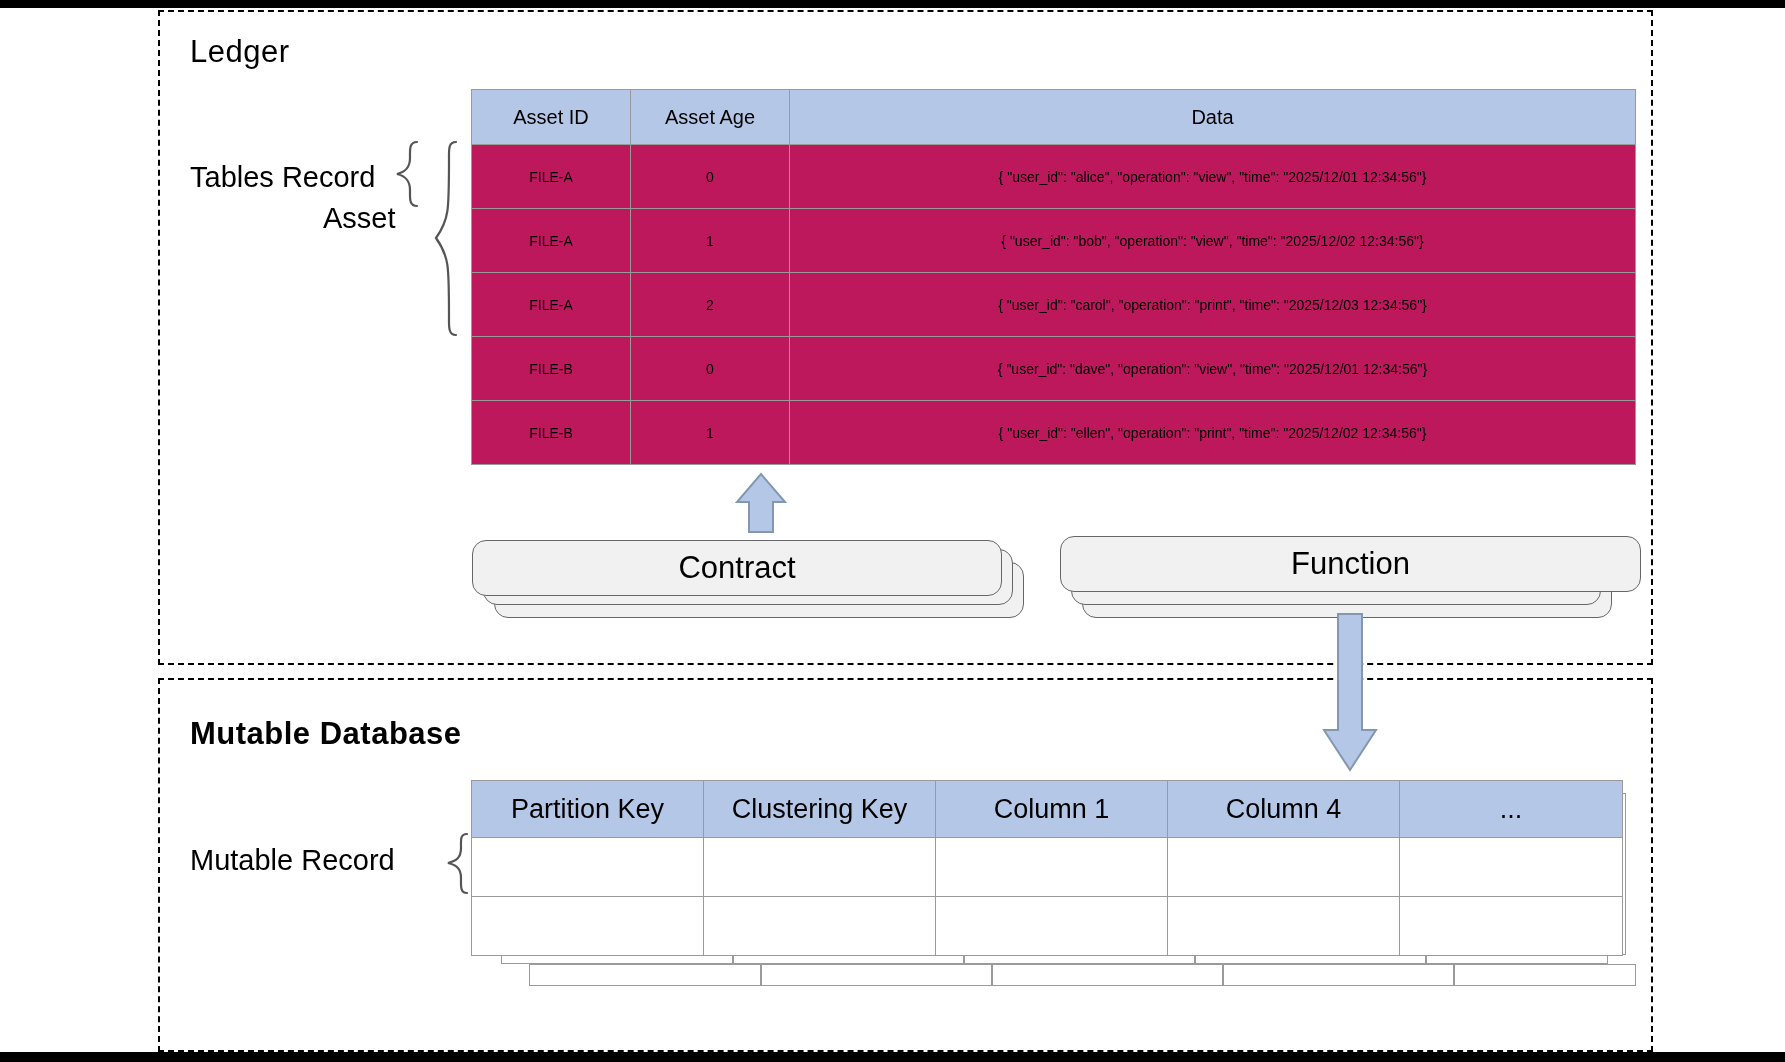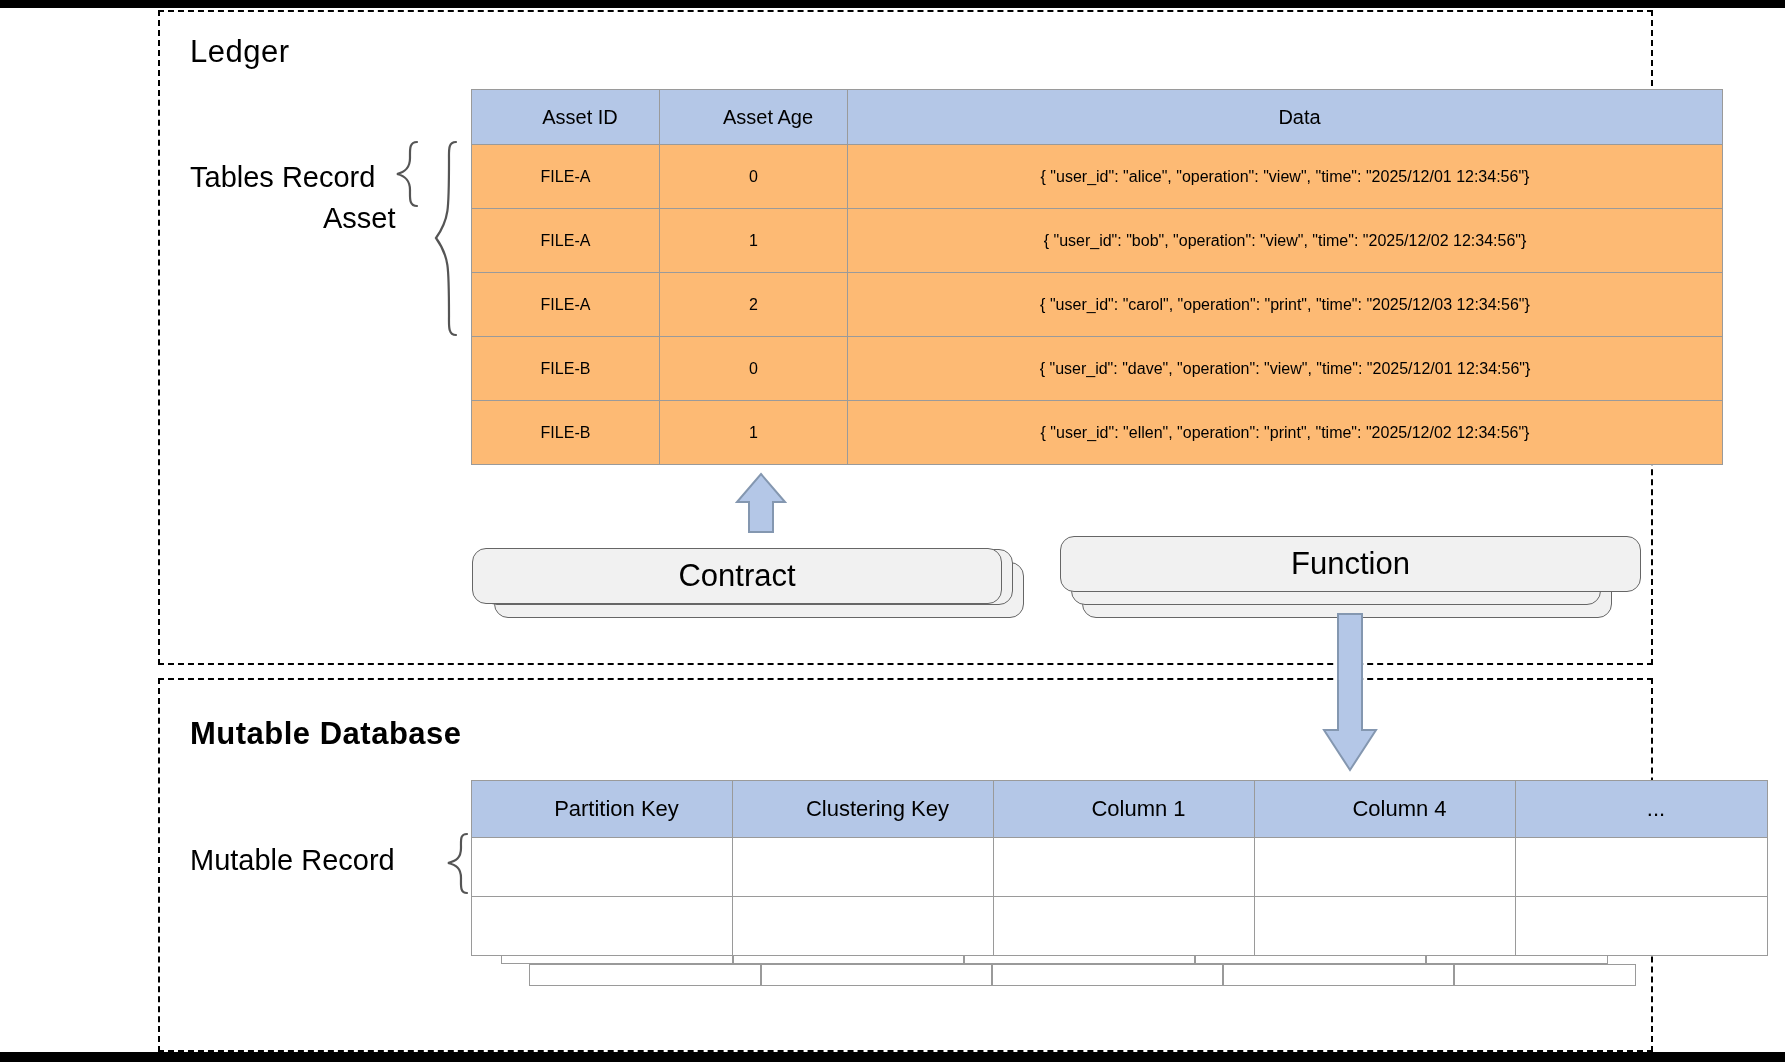--- a/index.html
+++ b/index.html
@@ -65,33 +65,32 @@
     padding: 0;
     text-align: center;
     vertical-align: middle;
     font-weight: normal;
     white-space: nowrap;
   }
   .tbl thead th {
     background: #b4c7e7;
     height: 54px;
     font-size: 20px;
-    padding-left: 29px;
   }
 
   
   #ledger-table {
     left: 471px;
     top: 89px;
     width: 1161px;
   }
   #ledger-table tbody td {
-    background: #fdba74;
+    background: #be185d;
     height: 63px;
-    font-size: 16px;
+    font-size: 14px;
   }
   #ledger-table .c-assetid { width: 158px; }
   #ledger-table .c-assetage { width: 158px; }
   #ledger-table .c-data { width: 845px; }
 
   
   .brace-label {
     position: absolute;
     font-size: 29px;
     white-space: nowrap;
@@ -138,21 +137,21 @@
   }
   #mutable-table {
     left: 471px;
     top: 780px;
     width: 1107px;
   }
   #mutable-table tbody td {
     background: #ffffff;
     height: 58px;
   }
-  #mutable-table thead th { height: 56px; font-size: 22px; }
+  #mutable-table thead th { height: 56px; font-size: 27px; }
   #mutable-table .mcol { width: 231px; }
   #mutable-table .mcol-last { width: 222px; }
 
   #tables-label {
     position: absolute;
     left: 0; top: 1010px;
     width: 1785px;
     text-align: center;
     font-size: 31px;
   }
@@ -222,21 +221,21 @@
 
   <div class="arrow" style="left:735px; top:472px;">
     <svg width="52" height="62" viewBox="0 0 52 62">
       <path d="M26 2 L50 30 L38 30 L38 60 L14 60 L14 30 L2 30 Z" fill="#b4c7e7" stroke="#8497b0" stroke-width="2"></path>
     </svg>
   </div>
 
   <div class="stackbox" style="left:472px; top:536px; width:575px; height:90px;">
     <div class="layer" style="left:22px; top:26px; width:530px; height:56px;"></div>
     <div class="layer" style="left:11px; top:13px; width:530px; height:56px;"></div>
-    <div class="layer top-layer" style="left:0px; top:12px; width:530px; height:56px;">
+    <div class="layer top-layer" style="left:0px; top:4px; width:530px; height:56px;">
       <span>Contract</span>
     </div>
   </div>
 
   <div class="stackbox" style="left:1060px; top:536px; width:575px; height:90px;">
     <div class="layer" style="left:22px; top:26px; width:530px; height:56px;"></div>
     <div class="layer" style="left:11px; top:13px; width:530px; height:56px;"></div>
     <div class="layer top-layer" style="left:0px; top:0px; width:581px; height:56px;">
       <span>Function</span>
     </div>

